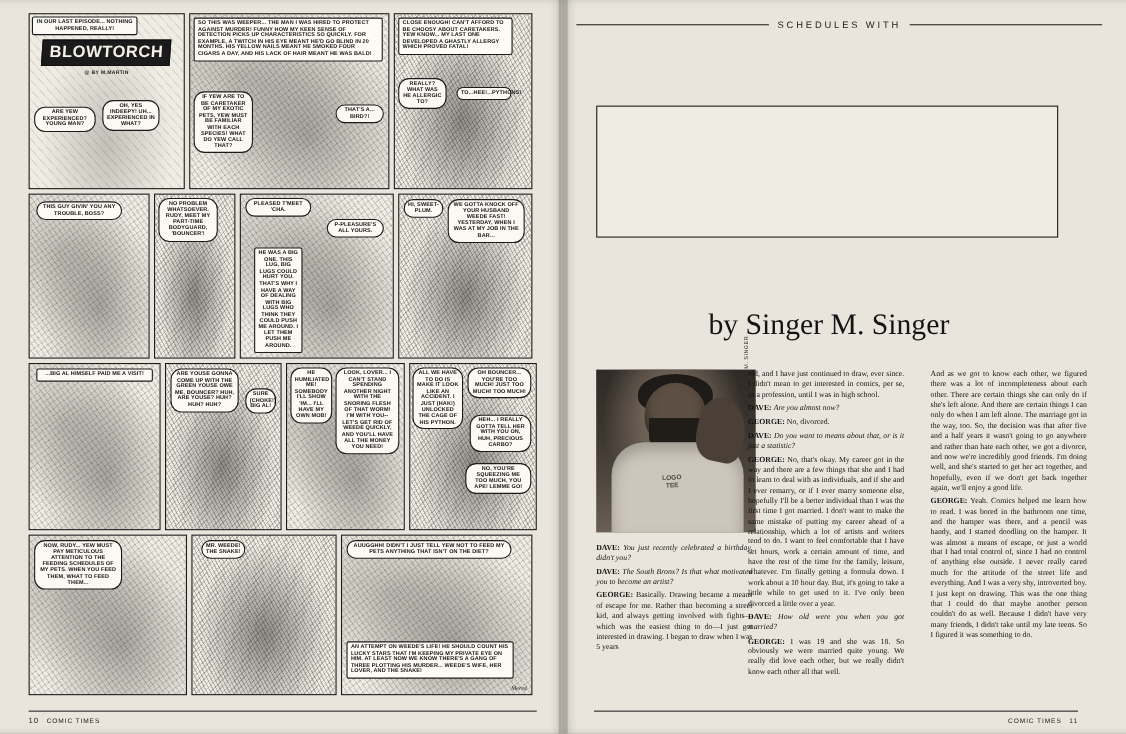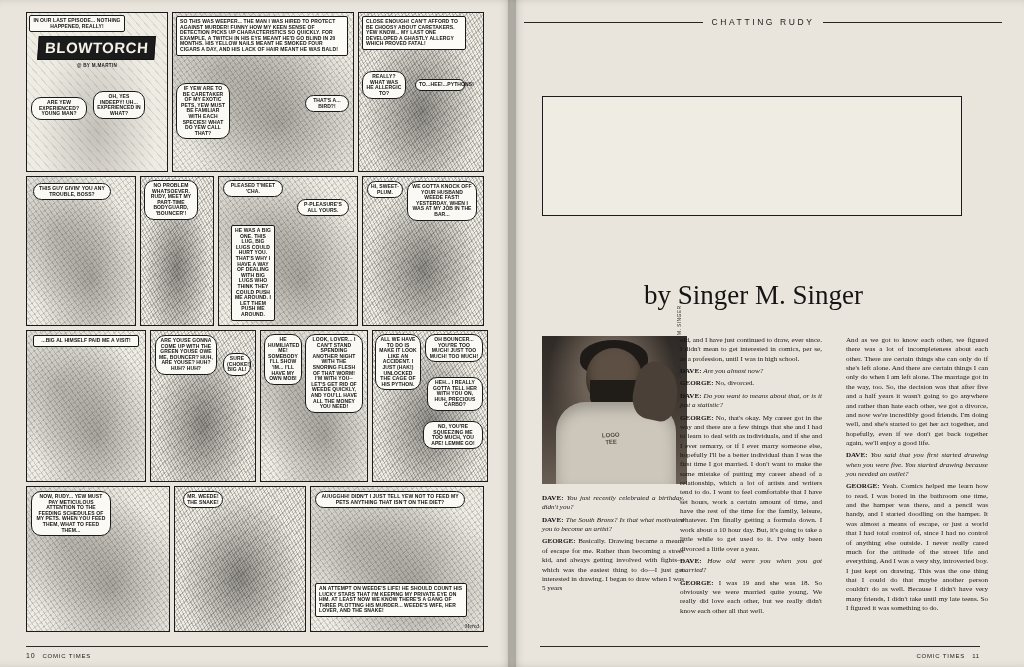--- a/index.html
+++ b/index.html
@@ -349,21 +349,21 @@
   <div class="footer-rule-left"></div>
   <div class="page-footer-left">
     <span class="pnum">10</span>
     <span>COMIC TIMES</span>
   </div>
 
   <div class="rp">
 
     <div class="chatting-row">
       <span class="rule"></span>
-      <span class="chatting-label">CHATTING RUDY</span>
+      <span class="chatting-label">SCHEDULES WITH</span>
       <span class="rule"></span>
     </div>
 
     <div class="name-box">
     </div>
 
     <div class="byline">by Singer M. Singer</div>
 
     <div class="photo">
       <div class="hair"></div>
@@ -388,21 +388,20 @@
         <p><span class="spk">DAVE:</span> <span class="q">Are you almost now?</span></p>
         <p><span class="spk">GEORGE:</span> <span>No, divorced.</span></p>
         <p><span class="spk">DAVE:</span> <span class="q">Do you want to means about that, or is it just a statistic?</span></p>
         <p><span class="spk">GEORGE:</span> <span>No, that's okay. My career got in the way and there are a few things that she and I had to learn to deal with as individuals, and if she and I ever remarry, or if I ever marry someone else, hopefully I'll be a better individual than I was the first time I got married. I don't want to make the same mistake of putting my career ahead of a relationship, which a lot of artists and writers tend to do. I want to feel comfortable that I have set hours, work a certain amount of time, and have the rest of the time for the family, leisure, whatever. I'm finally getting a formula down. I work about a 10 hour day. But, it's going to take a little while to get used to it. I've only been divorced a little over a year.</span></p>
         <p><span class="spk">DAVE:</span> <span class="q">How old were you when you got married?</span></p>
         <p><span class="spk">GEORGE:</span> <span>I was 19 and she was 18. So obviously we were married quite young. We really did love each other, but we really didn't know each other all that well.</span></p>
       </div>
 
       <div class="col c3">
         <p><span>And as we got to know each other, we figured there was a lot of incompleteness about each other. There are certain things she can only do if she's left alone. And there are certain things I can only do when I am left alone. The marriage got in the way, too. So, the decision was that after five and a half years it wasn't going to go anywhere and rather than hate each other, we got a divorce, and now we're incredibly good friends. I'm doing well, and she's started to get her act together, and hopefully, even if we don't get back together again, we'll enjoy a good life.</span></p>
-        <p><span class="spk">DAVE:</span> <span class="q">You said that you first started drawing when you were five. You started drawing because you needed an outlet?</span></p>
         <p><span class="spk">GEORGE:</span> <span>Yeah. Comics helped me learn how to read. I was bored in the bathroom one time, and the hamper was there, and a pencil was handy, and I started doodling on the hamper. It was almost a means of escape, or just a world that I had total control of, since I had no control of anything else outside. I never really cared much for the attitude of the street life and everything. And I was a very shy, introverted boy. I just kept on drawing. This was the one thing that I could do that maybe another person couldn't do as well. Because I didn't have very many friends, I didn't take until my late teens. So I figured it was something to do.</span></p>
       </div>
 
     </div>
 
     <div class="footer-rule-right"></div>
     <div class="page-footer-right">
       <span>COMIC TIMES</span>
       <span class="pnum">11</span>
     </div>

